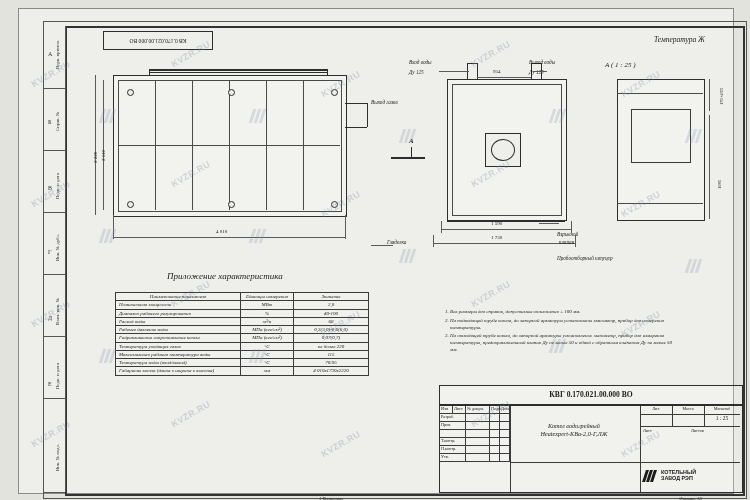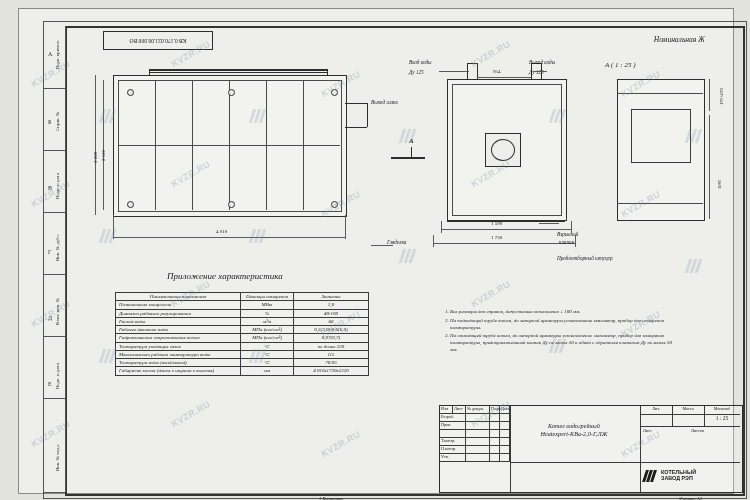--- a/index.html
+++ b/index.html
@@ -235,21 +235,21 @@
     <div class="rowmark" style="left:29px;top:110px;">Б</div>
     <div class="rowmark" style="left:29px;top:176px;">В</div>
     <div class="rowmark" style="left:29px;top:240px;">Г</div>
     <div class="rowmark" style="left:29px;top:306px;">Д</div>
     <div class="rowmark" style="left:29px;top:372px;">Е</div>
 
     <div class="code-box">
       <span>КВ 0.170.021.00.000 ВО</span>
     </div>
 
-    <div class="appendix">Номинальная Ж</div>
+    <div class="appendix">Температура Ж</div>
 
     <div class="v1">
       <div class="body"></div>
       <div class="body2"></div>
       <div class="cell" style="left:52px;"></div>
       <div class="cell" style="left:89px;"></div>
       <div class="cell" style="left:126px;"></div>
       <div class="cell" style="left:163px;"></div>
       <div class="cell" style="left:200px;"></div>
       <div class="ln lnh" style="left:15px;top:92px;width:222px;background:#4a4a4a;"></div>
@@ -400,20 +400,21 @@
     </table>
 
     <div class="notes">
       <ol>
         <li>Все размеры для справок, допустимые отклонения ± 100 мм.</li>
         <li>На подводящей трубе котла, до запорной арматуры установлены манометр, прибор для измерения температуры.</li>
         <li>На отводящей трубе котла, до запорной арматуры установлены: манометр, прибор для измерения температуры, предохранительный клапан Ду не менее 50 и обвод с обратным клапаном Ду не менее 50 мм.</li>
       </ol>
     </div>
 
+    <div class="desig">КВГ 0.170.021.00.000 ВО</div>
 
     <div class="stamp">
 
       <div class="cellbox" style="left:0;top:0;width:13px;height:8px;">Изм</div>
       <div class="cellbox" style="left:13px;top:0;width:13px;height:8px;">Лист</div>
       <div class="cellbox" style="left:26px;top:0;width:24px;height:8px;">№ докум.</div>
       <div class="cellbox" style="left:50px;top:0;width:10px;height:8px;">Подп.</div>
       <div class="cellbox" style="left:60px;top:0;width:10px;height:8px;">Дата</div>
 
       <div class="cellbox" style="left:0;top:8px;width:26px;height:8px;">Разраб.</div>

